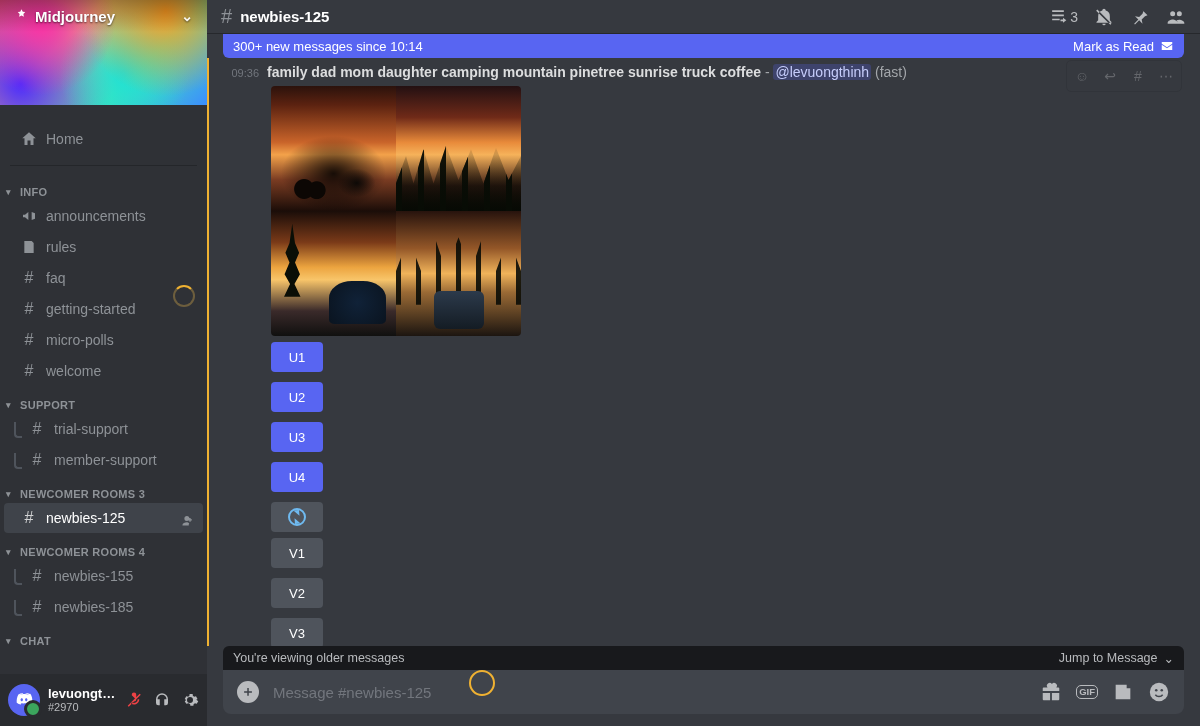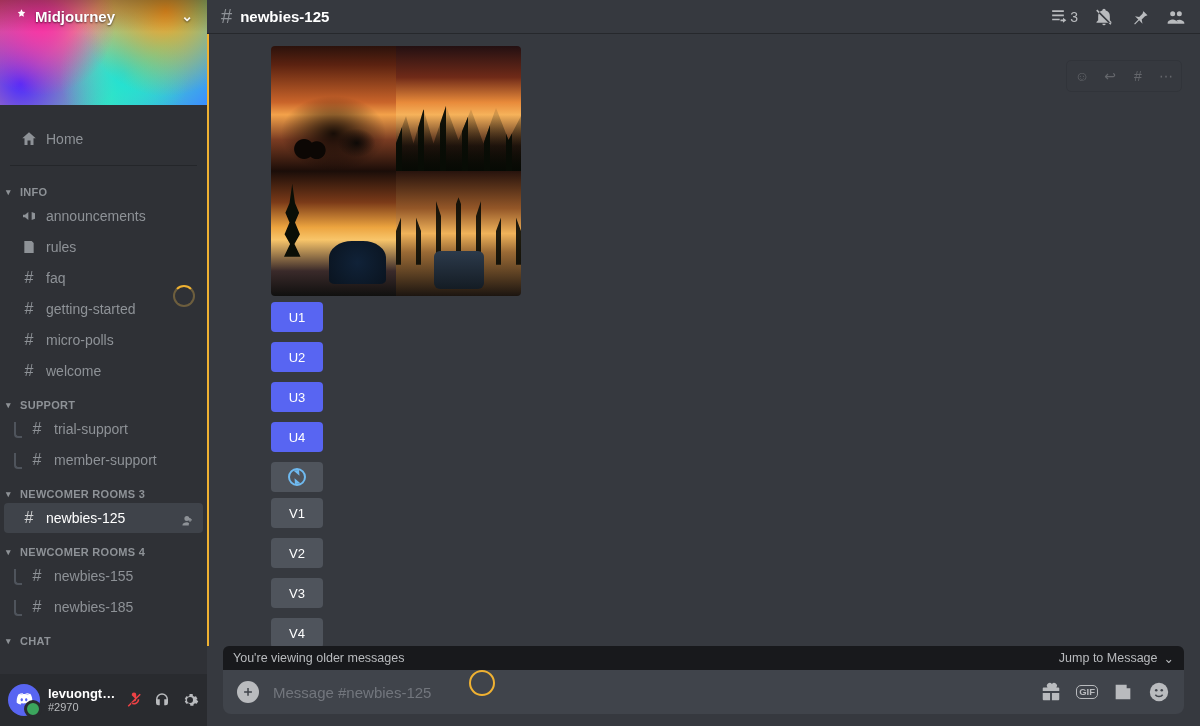--- a/index.html
+++ b/index.html
@@ -383,31 +383,49 @@
             </svg>
           </span>
         <span class="tb-btn">
             <svg width="20" height="20" viewBox="0 0 24 24" fill="currentColor">
               <path d="M8 11a3 3 0 100-6 3 3 0 000 6zm8 0a3 3 0 100-6 3 3 0 000 6zM2 19c0-2.5 4-4 6-4s6 1.5 6 4v1H2v-1zm12 1v-1c0-1.2-.5-2.2-1.3-3 1-.5 2.2-.8 3.3-.8 2 0 6 1.5 6 4v1h-8z"></path>
             </svg>
           </span>
       </div>
     </div>
 
+    <div class="new-msg-bar">
+      <span>300+ new messages since 10:14</span>
+      <span class="mar">
+        <span>Mark as Read</span>
+        <svg width="14" height="14" viewBox="0 0 24 24" fill="#fff">
+            <path d="M3 5h18v3l-9 6-9-6V5zm0 5l9 6 9-6v9H3v-9z"></path>
+          </svg>
+      </span>
+    </div>
 
     <div class="msg-actions" style="opacity:.35;">
       <span class="ma">☺</span>
       <span class="ma">↩</span>
       <span class="ma">#</span>
       <span class="ma">⋯</span>
     </div>
 
     <div class="messages">
 
       <div class="msg">
+        <div class="msg-head">
+          <span class="ts">09:36</span>
+          <span class="prompt-line">
+            <span>family dad mom daughter camping mountain pinetree sunrise truck coffee</span>
+            <span class="dash"> - </span>
+            <span class="mention">@levuongthinh</span>
+            <span class="mode">(fast)</span>
+          </span>
+        </div>
         <div class="grid2">
           <div class="tile t-a"></div>
           <div class="tile t-b"></div>
           <div class="tile t-c"></div>
           <div class="tile t-d"></div>
         </div>
         <div class="btn-row">
           <div class="btn primary">U1</div>
           <div class="btn primary">U2</div>
           <div class="btn primary">U3</div>

